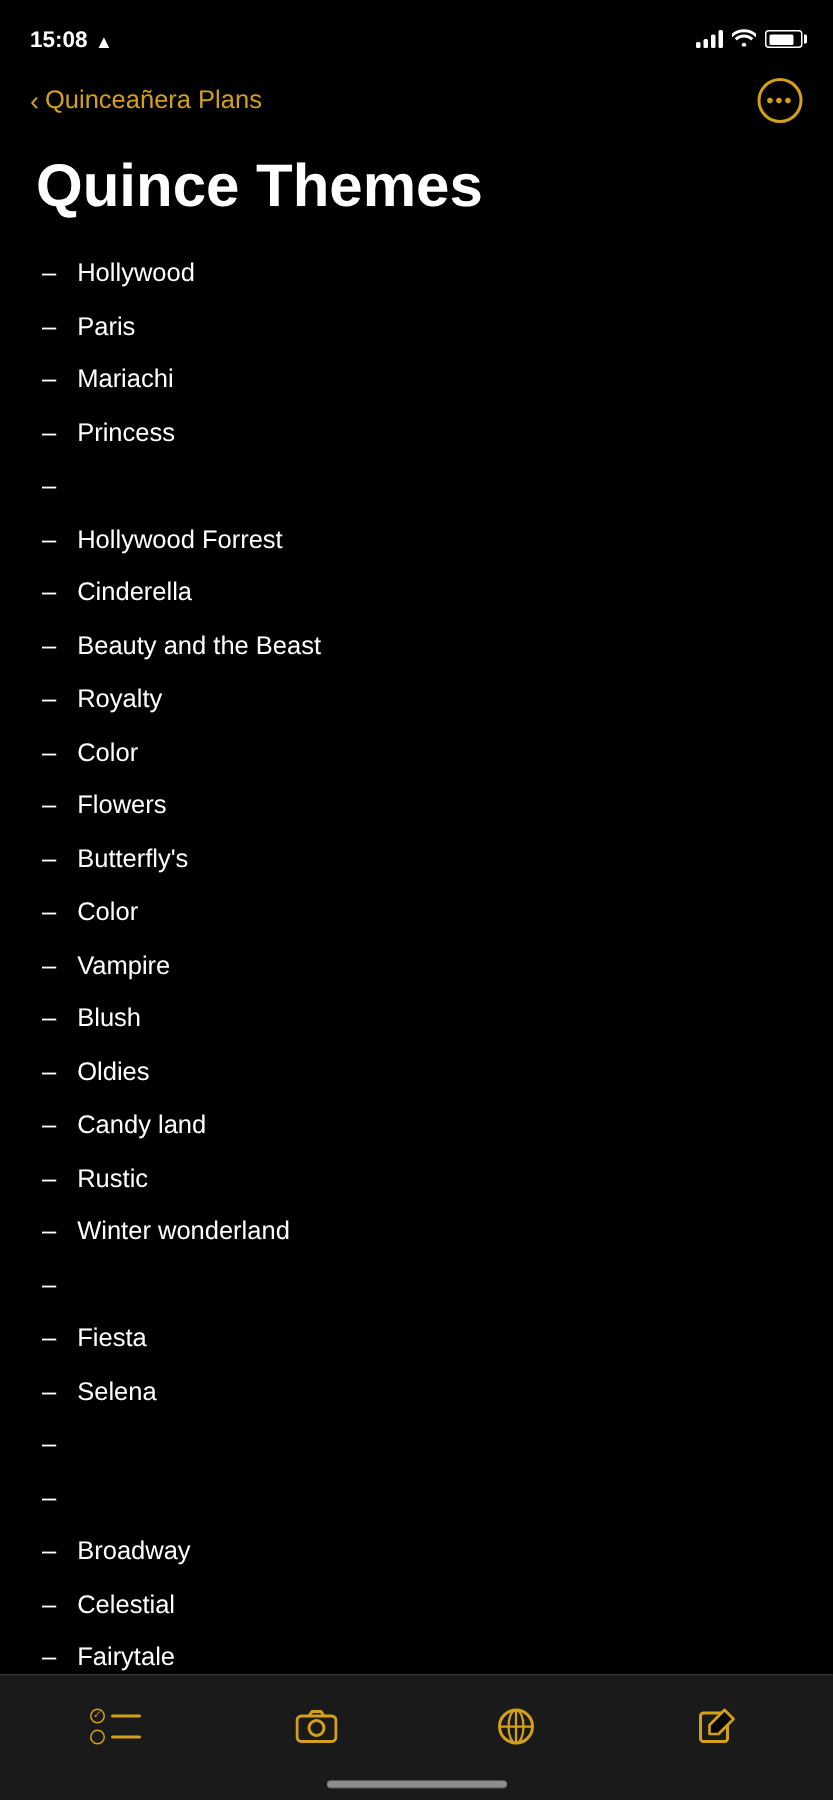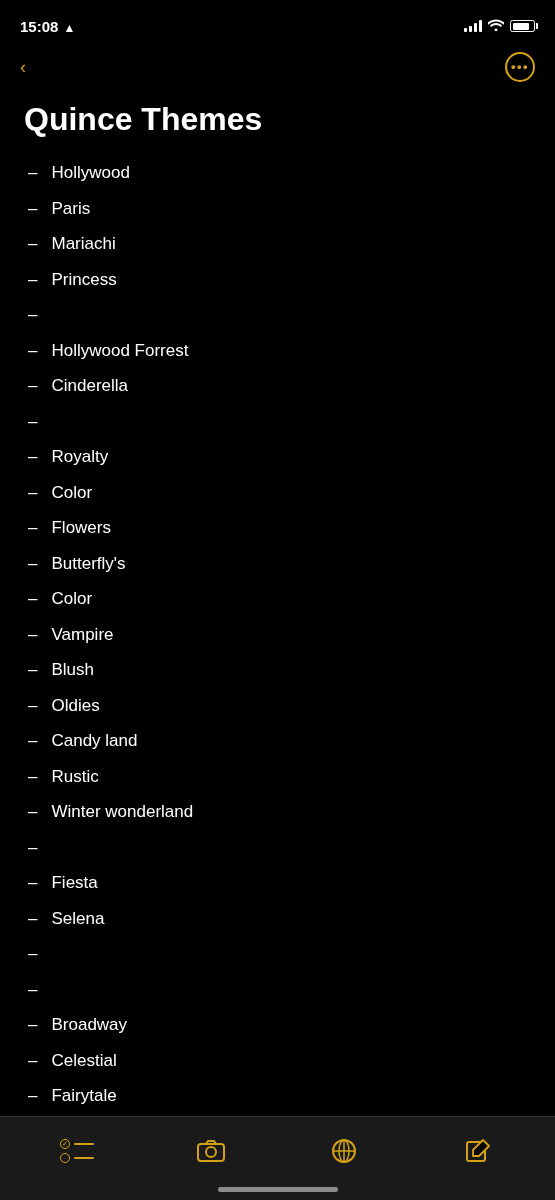--- a/index.html
+++ b/index.html
@@ -142,21 +142,21 @@
       letter-spacing: 1.5px;
       margin-bottom: 2px;
     }
 
     
     .content {
       padding: 10px 24px 20px 24px;
     }
 
     .page-title {
-      font-size: 32px;
+      font-size: 40px;
       font-weight: 800;
       color: #fff;
       margin-bottom: 18px;
       line-height: 1.1;
     }
 
     .theme-list {
       list-style: none;
     }
 
@@ -277,20 +277,21 @@
       <div class="battery-body">
         <div class="battery-fill"></div>
       </div>
     </div>
   </div>
 </div>
 
 <div class="header">
   <div class="back-link">
     <span class="back-chevron">‹</span>
+    <span>Quinceañera Plans</span>
   </div>
   <div class="more-button">
     <span class="more-dots">•••</span>
   </div>
 </div>
 
 <div class="content">
   <h1 class="page-title">Quince Themes</h1>
   <ul class="theme-list" id="themes-list">
   <li>
@@ -315,20 +316,21 @@
       <li>
         <span class="dash">–</span>
         <span>Hollywood Forrest</span>
       </li>
       <li>
         <span class="dash">–</span>
         <span>Cinderella</span>
       </li>
       <li>
         <span class="dash">–</span>
+        <span>Beauty and the Beast</span>
       </li>
       <li>
         <span class="dash">–</span>
         <span>Royalty</span>
       </li>
       <li>
         <span class="dash">–</span>
         <span>Color</span>
       </li>
       <li>

